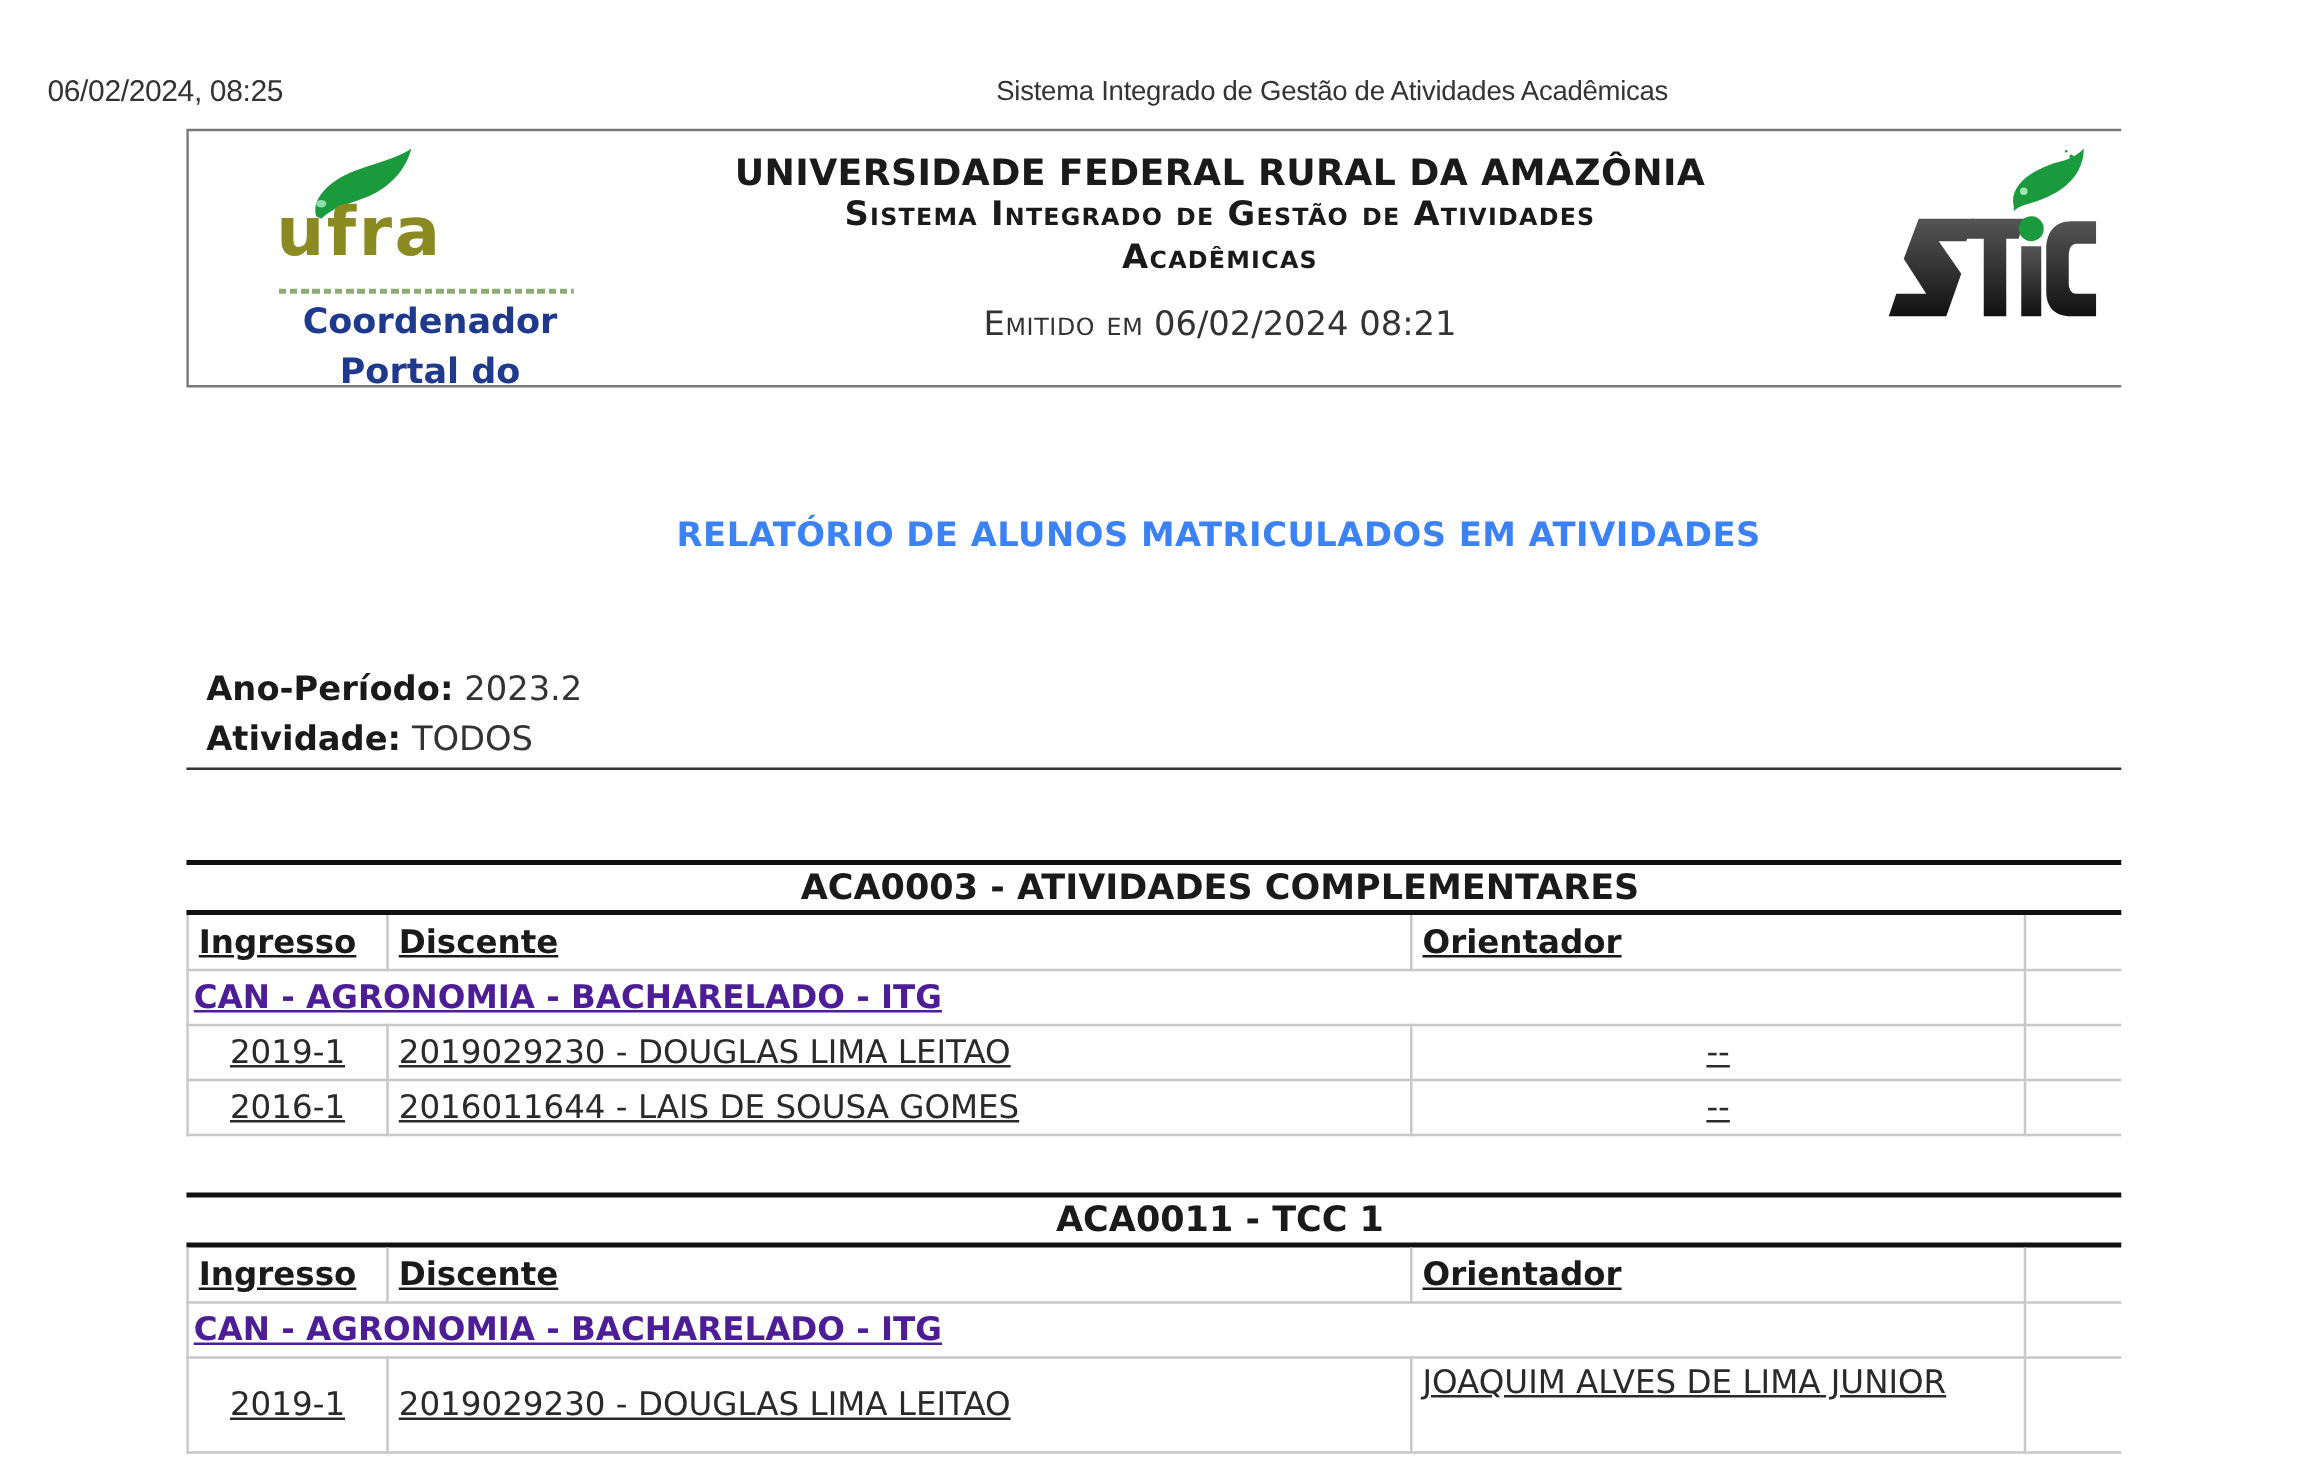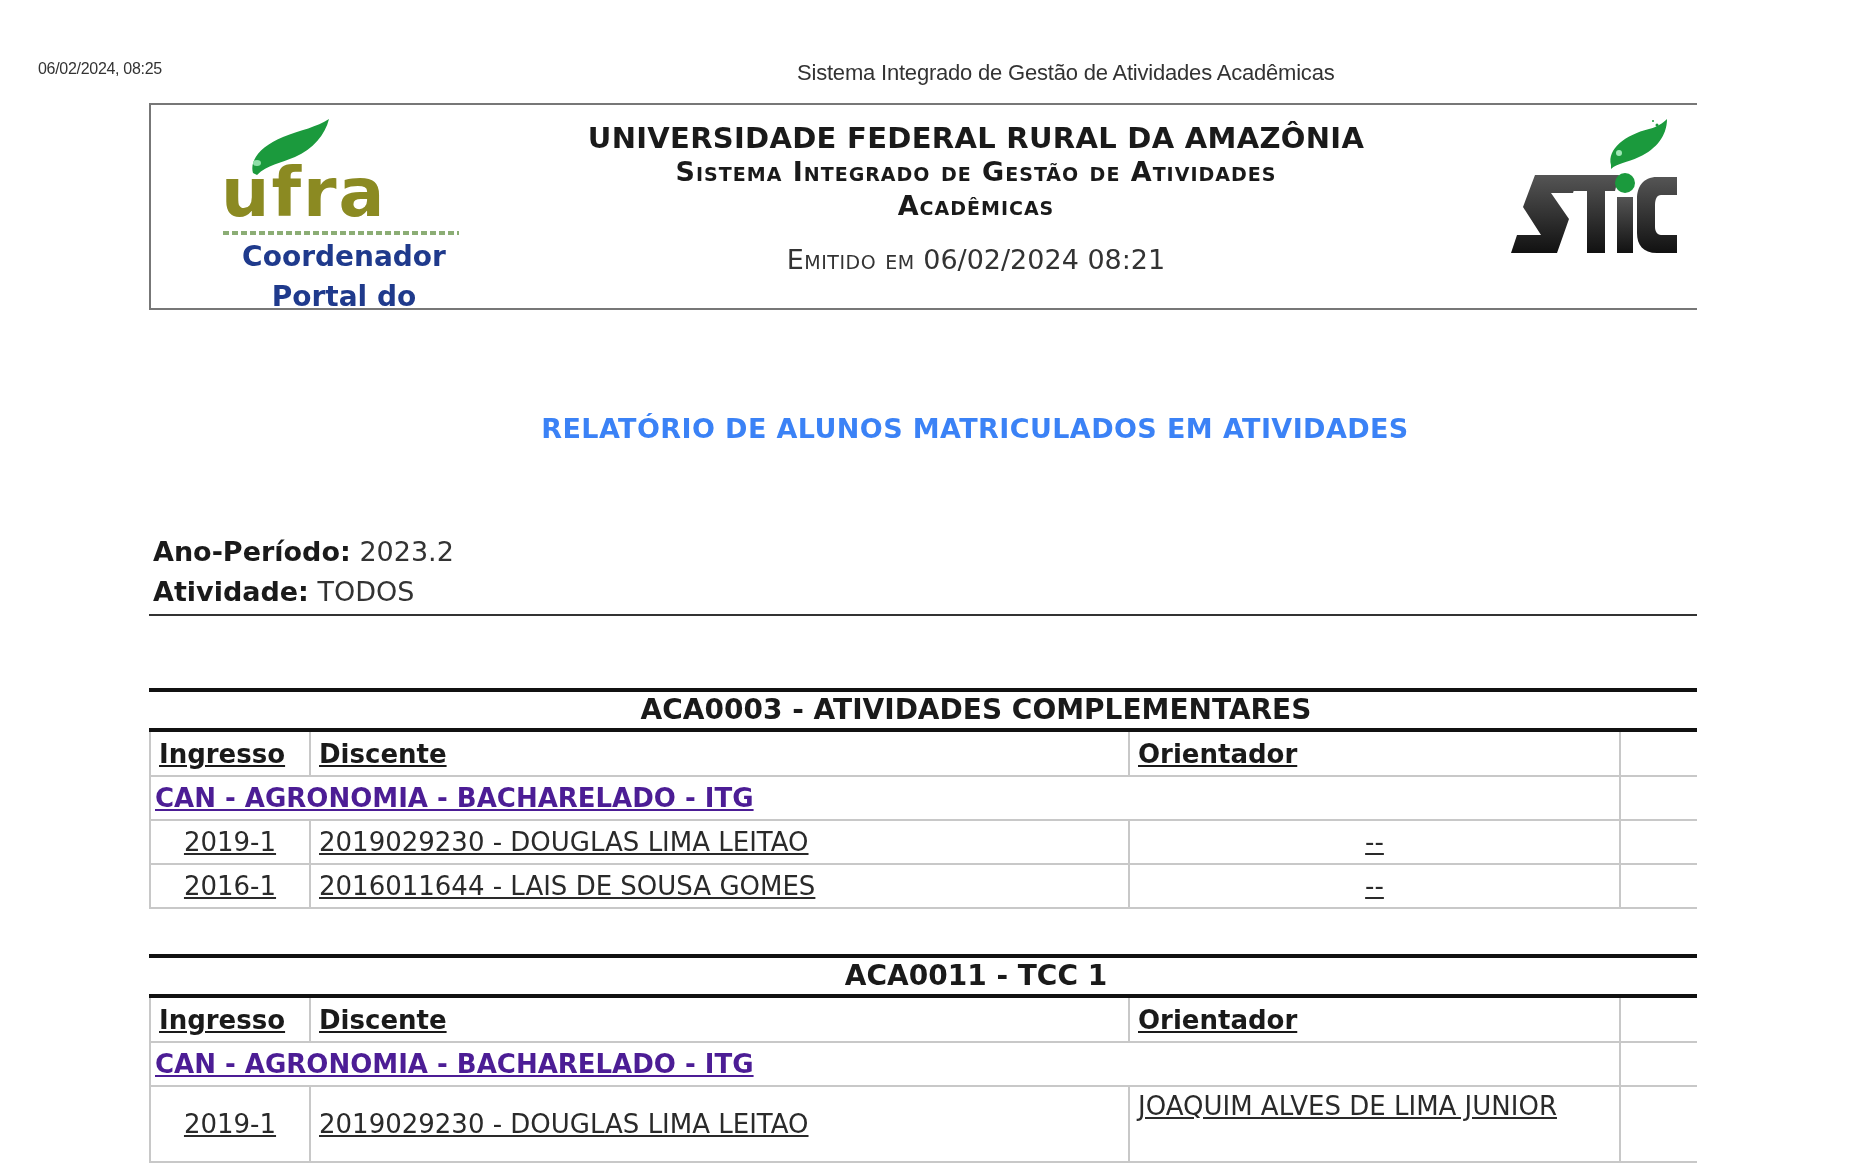--- a/index.html
+++ b/index.html
@@ -1,40 +1,40 @@
 <!DOCTYPE html>
 <html><head>
 <meta charset="utf-8">
 <style>
   html, body { margin: 0; padding: 0; background: #ffffff; }
   body { width: 1853px; height: 1166px; overflow: hidden; position: relative; font-family: "DejaVu Sans", sans-serif; color: #222; }
 
-  .print-date { position: absolute; left: 38px; top: 60px; font-family: "Liberation Sans", sans-serif; font-size: 16px; color: #333; letter-spacing: -0.3px; }
+  .print-date { position: absolute; left: 38px; top: 60px; font-family: "Liberation Sans", sans-serif; font-size: 24px; color: #333; letter-spacing: -0.3px; }
   .print-title { position: absolute; left: 797px; top: 60px; font-family: "Liberation Sans", sans-serif; font-size: 22px; color: #333; letter-spacing: -0.2px; }
 
   .clip { position: absolute; left: 149px; top: 0; width: 1548px; height: 1166px; overflow: hidden; }
   .page { position: absolute; left: 0; top: 0; width: 1652px; }
 
   .header-box { position: absolute; left: 0; top: 103px; width: 1650px; height: 203px; border: 2px solid #777; background: #fff; }
   .logo-ufra { position: absolute; left: 58px; top: 14px; width: 270px; height: 180px; }
-  .ufra-word { position: absolute; left: 12px; top: 40px; font-family: "DejaVu Sans", sans-serif; font-weight: bold; font-size: 68px; letter-spacing: 2px; color: #8b8a22; line-height: 1; }
+  .ufra-word { position: absolute; left: 12px; top: 40px; font-family: "DejaVu Sans", sans-serif; font-weight: bold; font-size: 54px; letter-spacing: 2px; color: #8b8a22; line-height: 1; }
   .ufra-sub { position: absolute; left: 14px; top: 112px; width: 236px; height: 4px; background: repeating-linear-gradient(90deg, #5a8a3a 0 6px, transparent 6px 9px); opacity: 0.7; }
   .portal-text { position: absolute; left: 0; top: 118px; width: 270px; text-align: center; font-family: "DejaVu Sans", sans-serif; font-weight: bold; font-size: 28px; line-height: 40px; color: #1f3a8c; }
 
   .head-center { position: absolute; left: 0; top: 16px; width: 1650px; text-align: center; }
   .univ-name { font-weight: bold; font-size: 29px; line-height: 34px; color: #1a1a1a; letter-spacing: 0.3px; }
   .sys-name { font-weight: bold; font-variant: small-caps; font-size: 27px; line-height: 34px; color: #1a1a1a; width: 760px; margin: 0 auto; letter-spacing: 1px; }
   .emitted { margin-top: 21px; font-size: 27px; line-height: 32px; color: #333; }
   .emitted .sc { font-variant: small-caps; letter-spacing: 0.5px; }
 
   .logo-stic { position: absolute; left: 1356px; top: 14px; width: 170px; height: 150px; }
 
   .report-title { position: absolute; left: 0; top: 413px; width: 1652px; text-align: center; font-weight: bold; font-size: 27px; color: #3b82f6; letter-spacing: 0.4px; }
 
-  .filters { position: absolute; left: 4px; top: 532px; font-size: 27px; line-height: 40px; color: #333; }
+  .filters { position: absolute; left: 16px; top: 532px; font-size: 27px; line-height: 40px; color: #333; }
   .filters b { color: #1a1a1a; }
   .filters-rule { position: absolute; left: 0; top: 614px; width: 1652px; height: 2px; background: #333; }
 
   table.report { position: absolute; left: 0; width: 1652px; border-collapse: collapse; table-layout: fixed; font-size: 26px; color: #2a2a2a; }
   table.report caption { caption-side: top; border-top: 4px solid #111; border-bottom: 4px solid #111; font-weight: bold; font-size: 28px; height: 36px; line-height: 36px; text-align: center; color: #1a1a1a; padding: 0; }
   table.report th, table.report td { border: 2px solid #c8c8c8; padding: 0 8px; white-space: nowrap; overflow: hidden; text-decoration: underline; }
   table.report tr:first-child th { border-top: none; }
   table.report th { text-align: left; font-weight: bold; height: 43px; color: #1a1a1a; }
   table.report td.group { font-weight: bold; height: 42px; color: #4c1d95; padding-left: 4px; }
   table.report td { height: 42px; }

